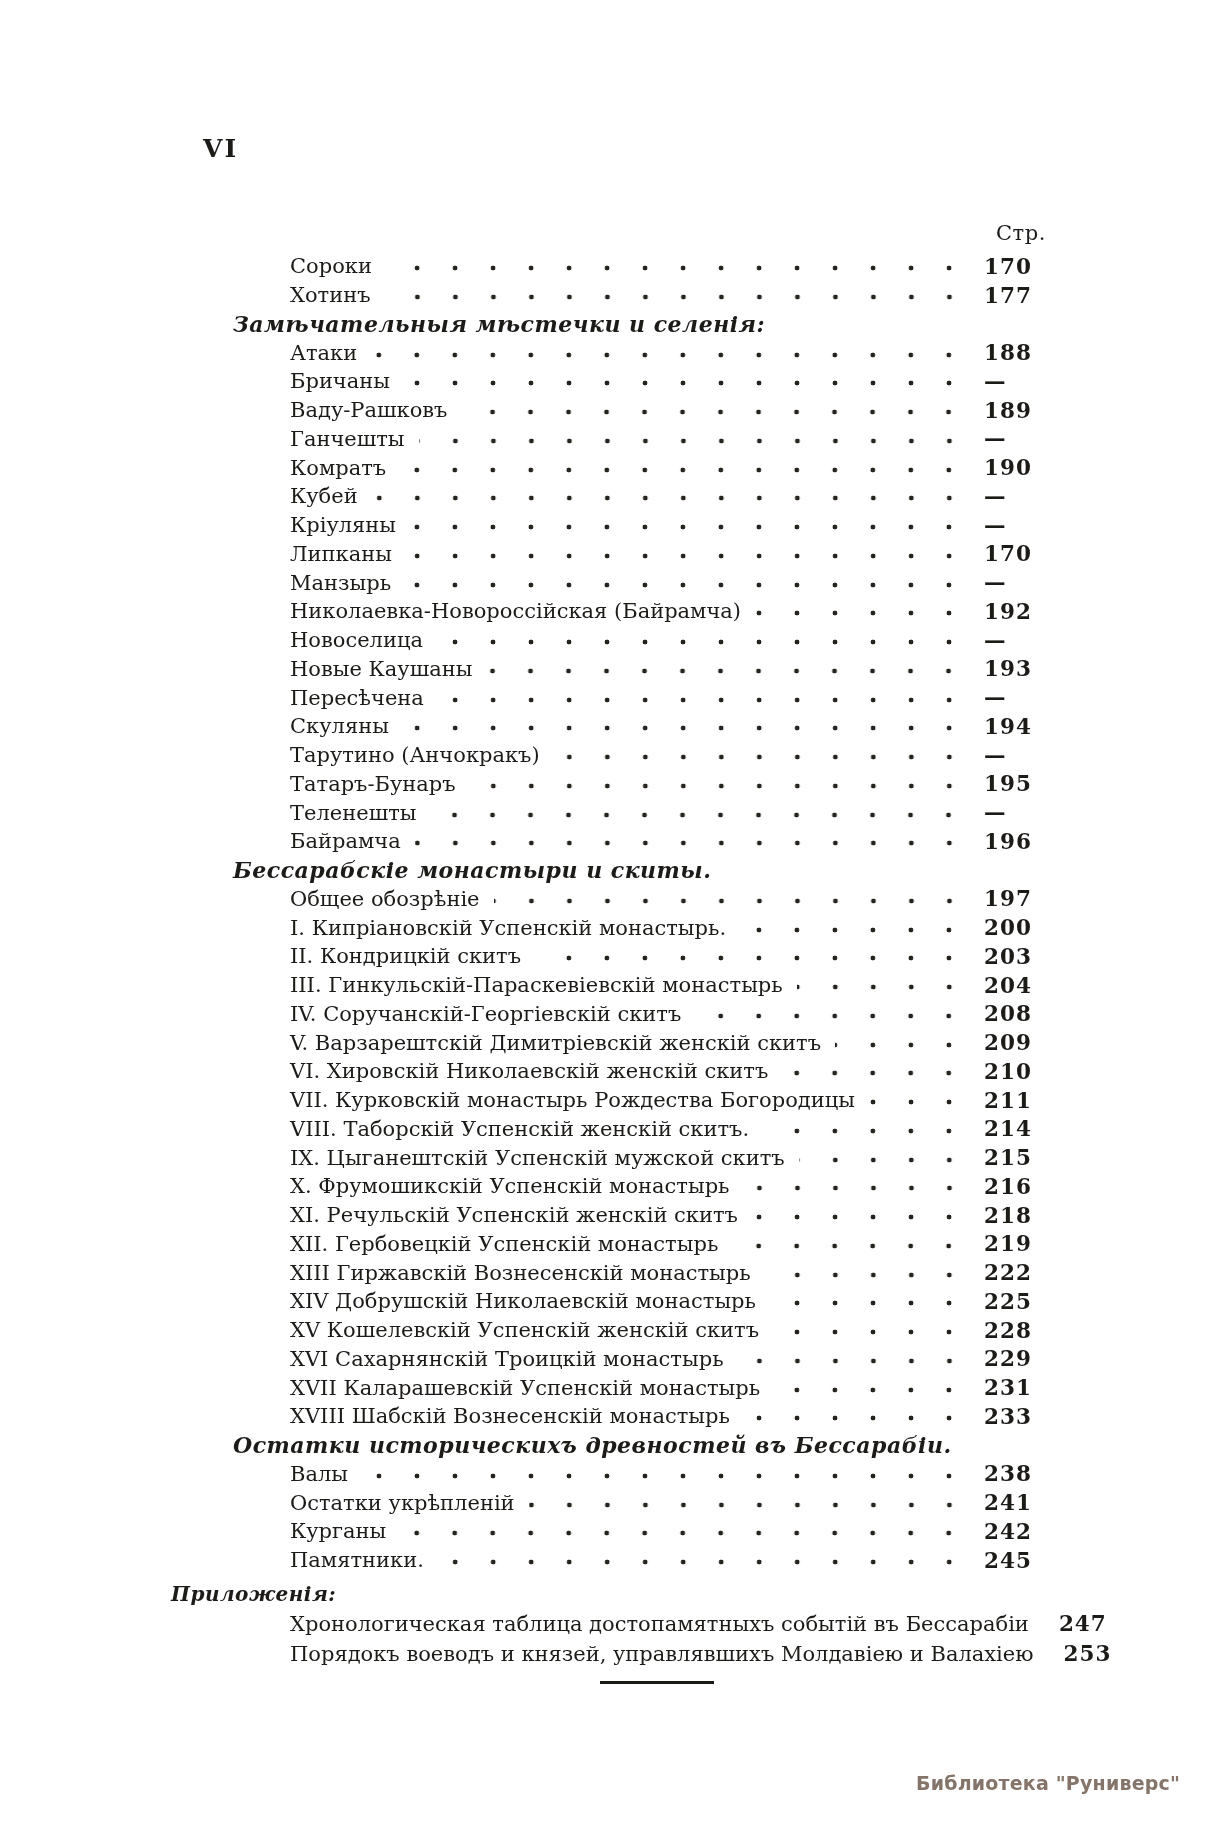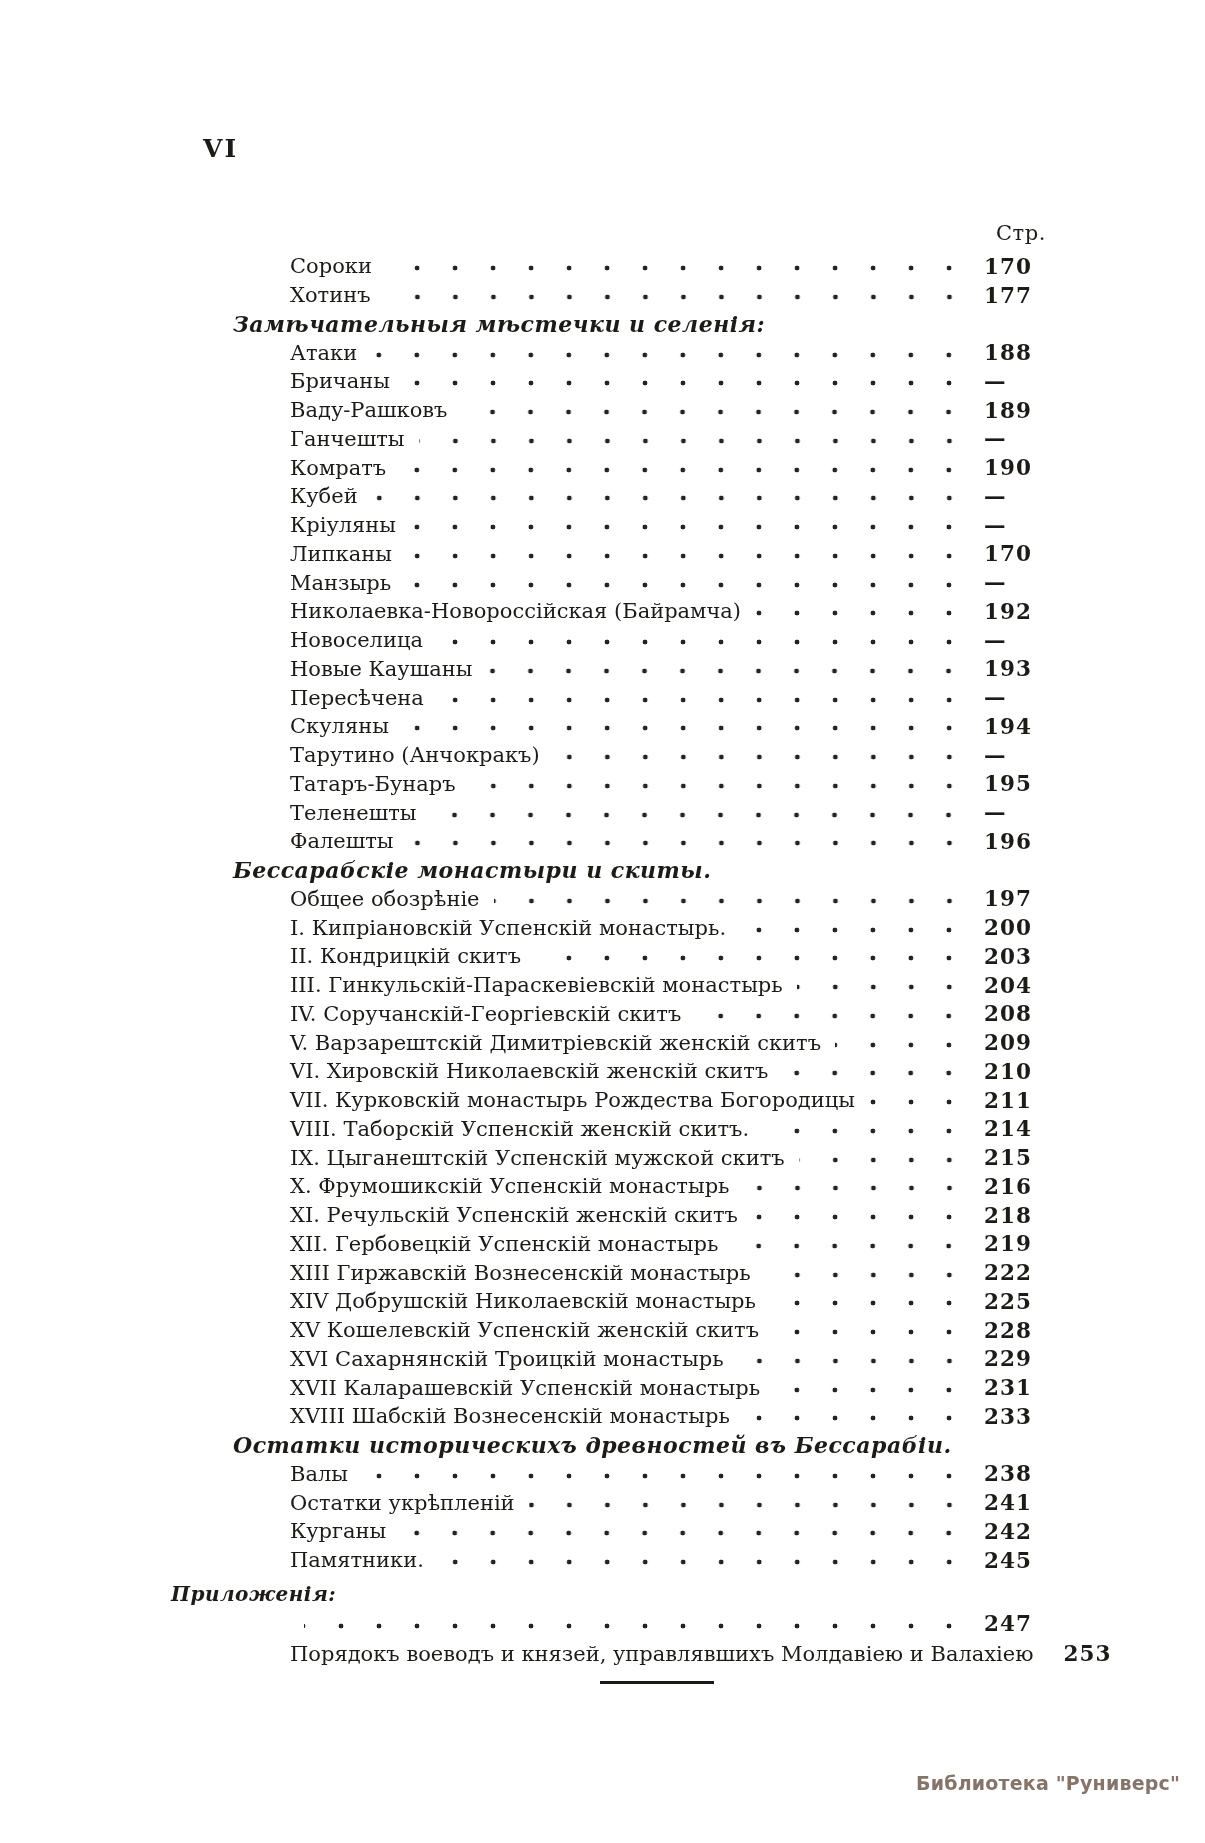--- a/index.html
+++ b/index.html
@@ -202,21 +202,21 @@
           <span class="toc-label">Татаръ-Бунаръ</span>
           <span class="toc-dots"></span>
           <span class="toc-page">195</span>
         </div>
         <div class="toc-row">
           <span class="toc-label">Теленешты</span>
           <span class="toc-dots"></span>
           <span class="toc-page">—</span>
         </div>
         <div class="toc-row">
-          <span class="toc-label">Фалешты</span>
+          <span class="toc-label">Байрамча</span>
           <span class="toc-dots"></span>
           <span class="toc-page">196</span>
         </div>
       </div>
       <div class="toc-section">
         <div class="toc-heading lvl1">Бессарабскіе монастыри и скиты.</div>
         <div class="toc-row">
           <span class="toc-label">Общее обозрѣніе</span>
           <span class="toc-dots"></span>
           <span class="toc-page">197</span>
@@ -331,20 +331,21 @@
         </div>
         <div class="toc-row">
           <span class="toc-label">Памятники.</span>
           <span class="toc-dots"></span>
           <span class="toc-page">245</span>
         </div>
       </div>
       <div class="toc-section appendix">
         <div class="toc-heading lvl0">Приложенія:</div>
         <div class="toc-row">
+          <span class="toc-label">Хронологическая таблица достопамятныхъ событій въ Бессарабіи</span>
           <span class="toc-dots"></span>
           <span class="toc-page">247</span>
         </div>
         <div class="toc-row">
           <span class="toc-label">Порядокъ воеводъ и князей, управлявшихъ Молдавіею и Валахіею</span>
           <span class="toc-dots"></span>
           <span class="toc-page">253</span>
         </div>
       </div>
     </div>

